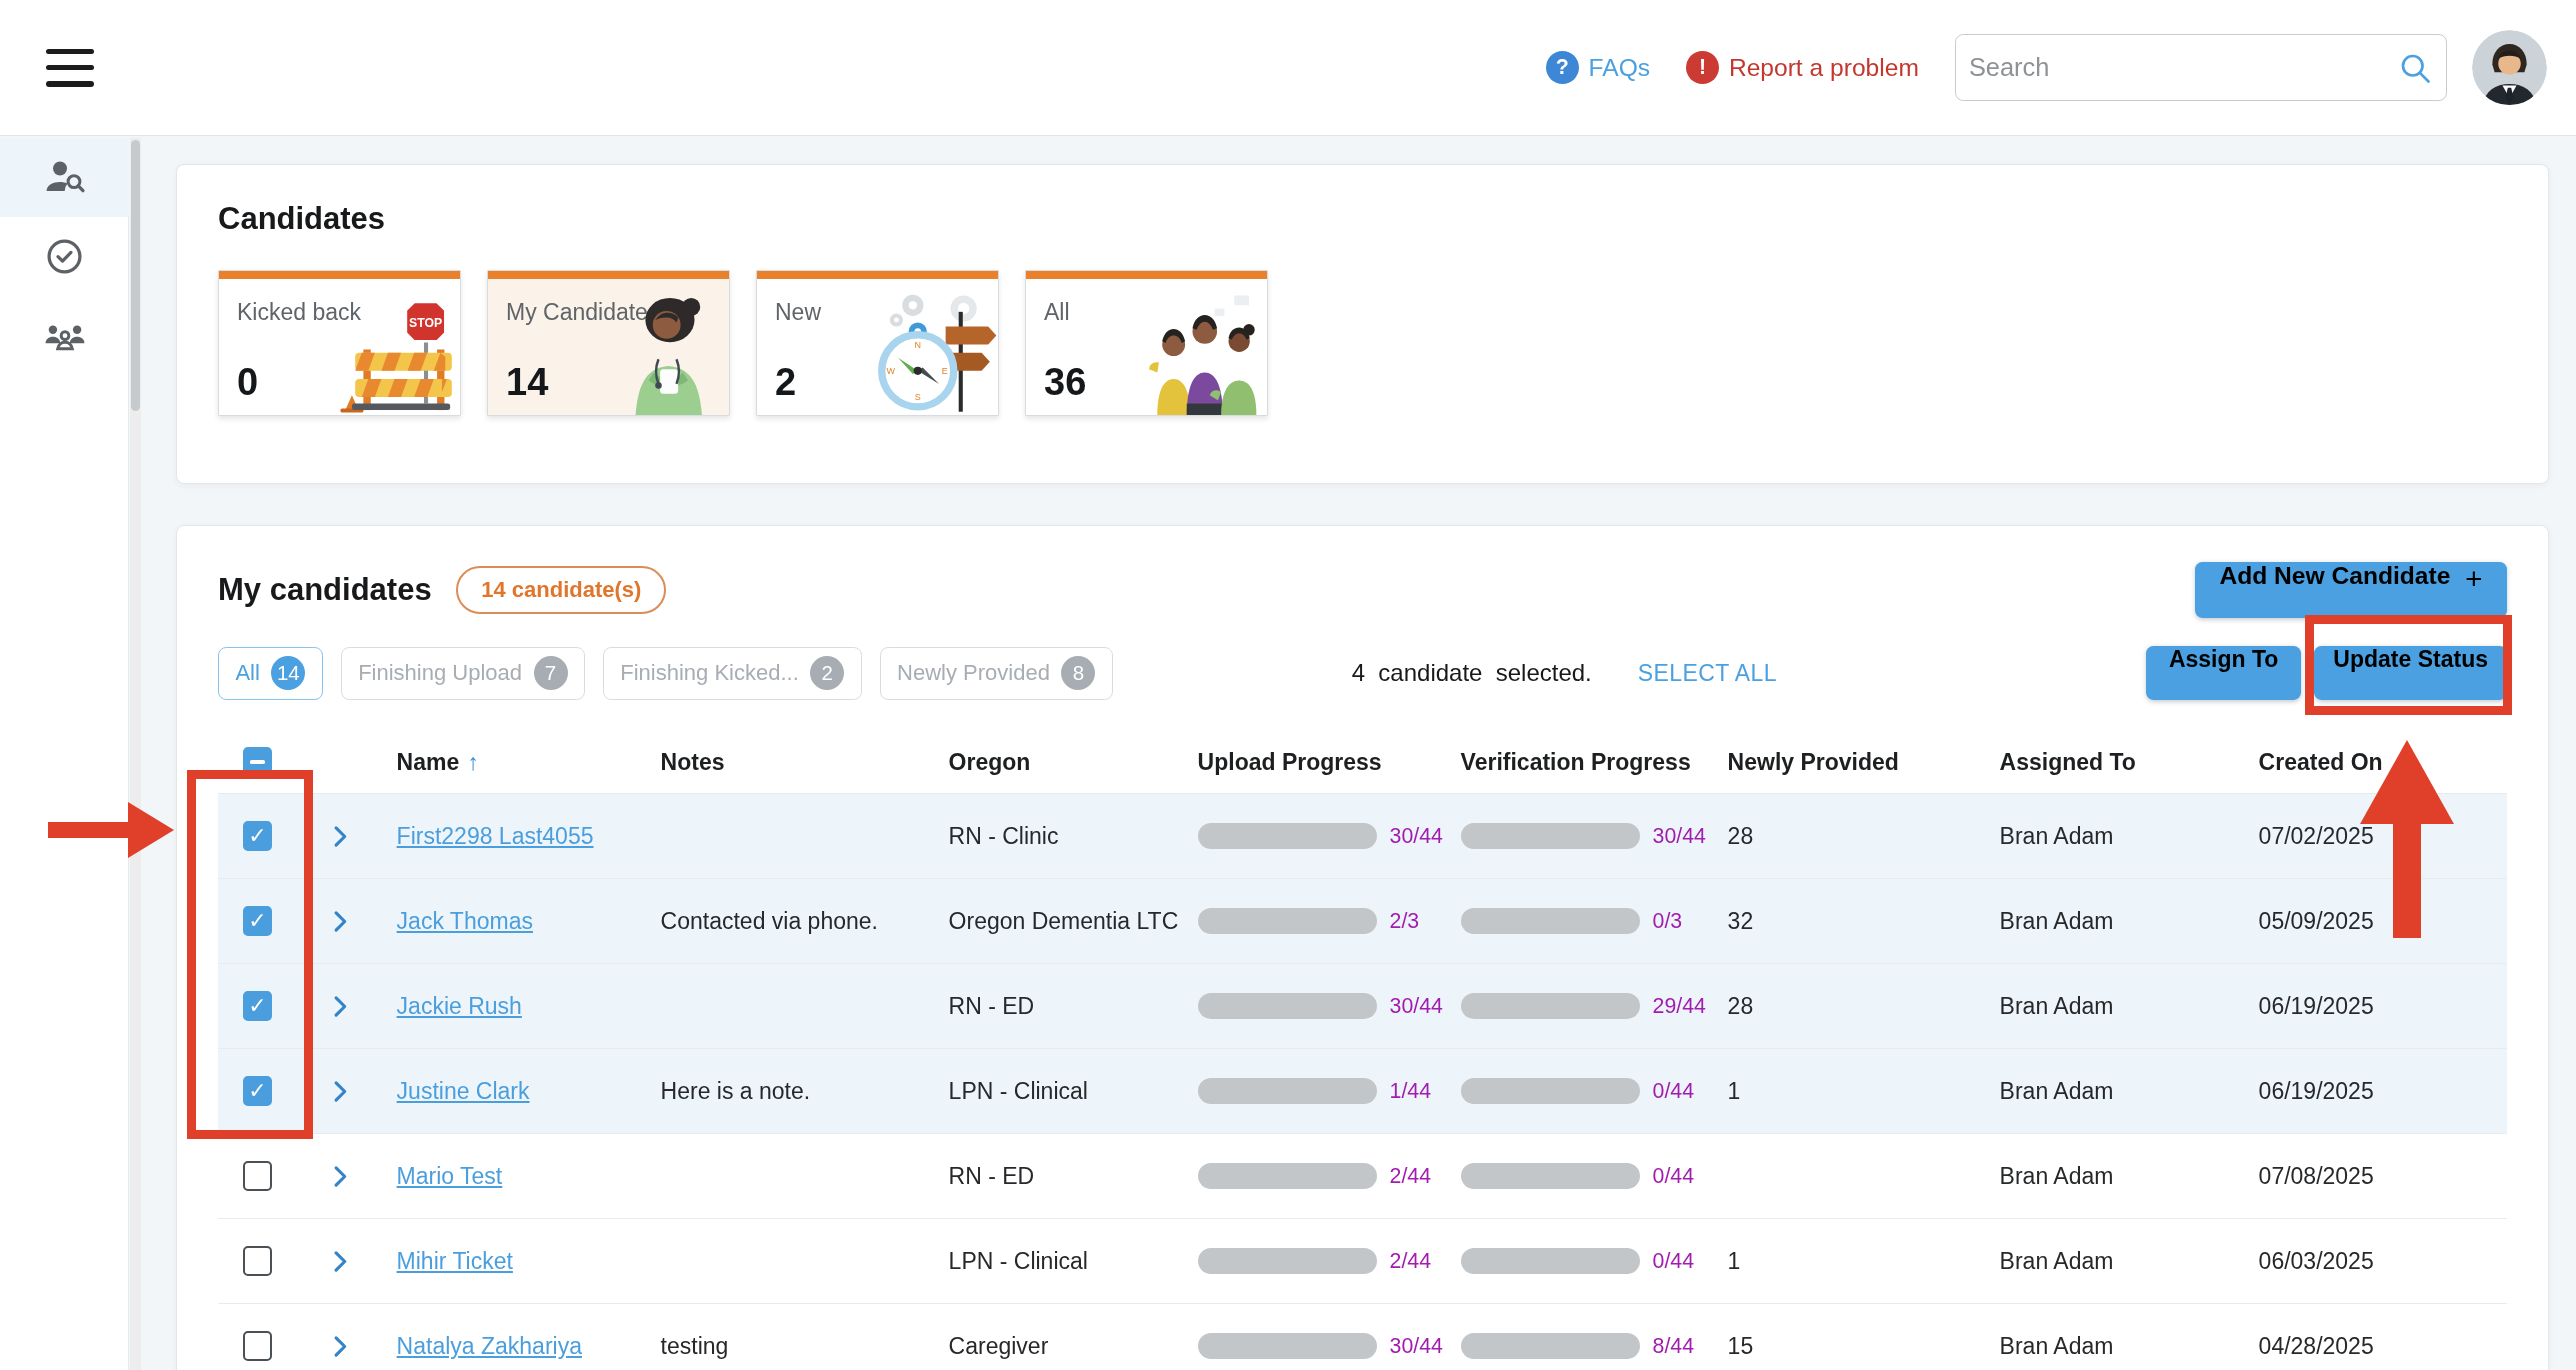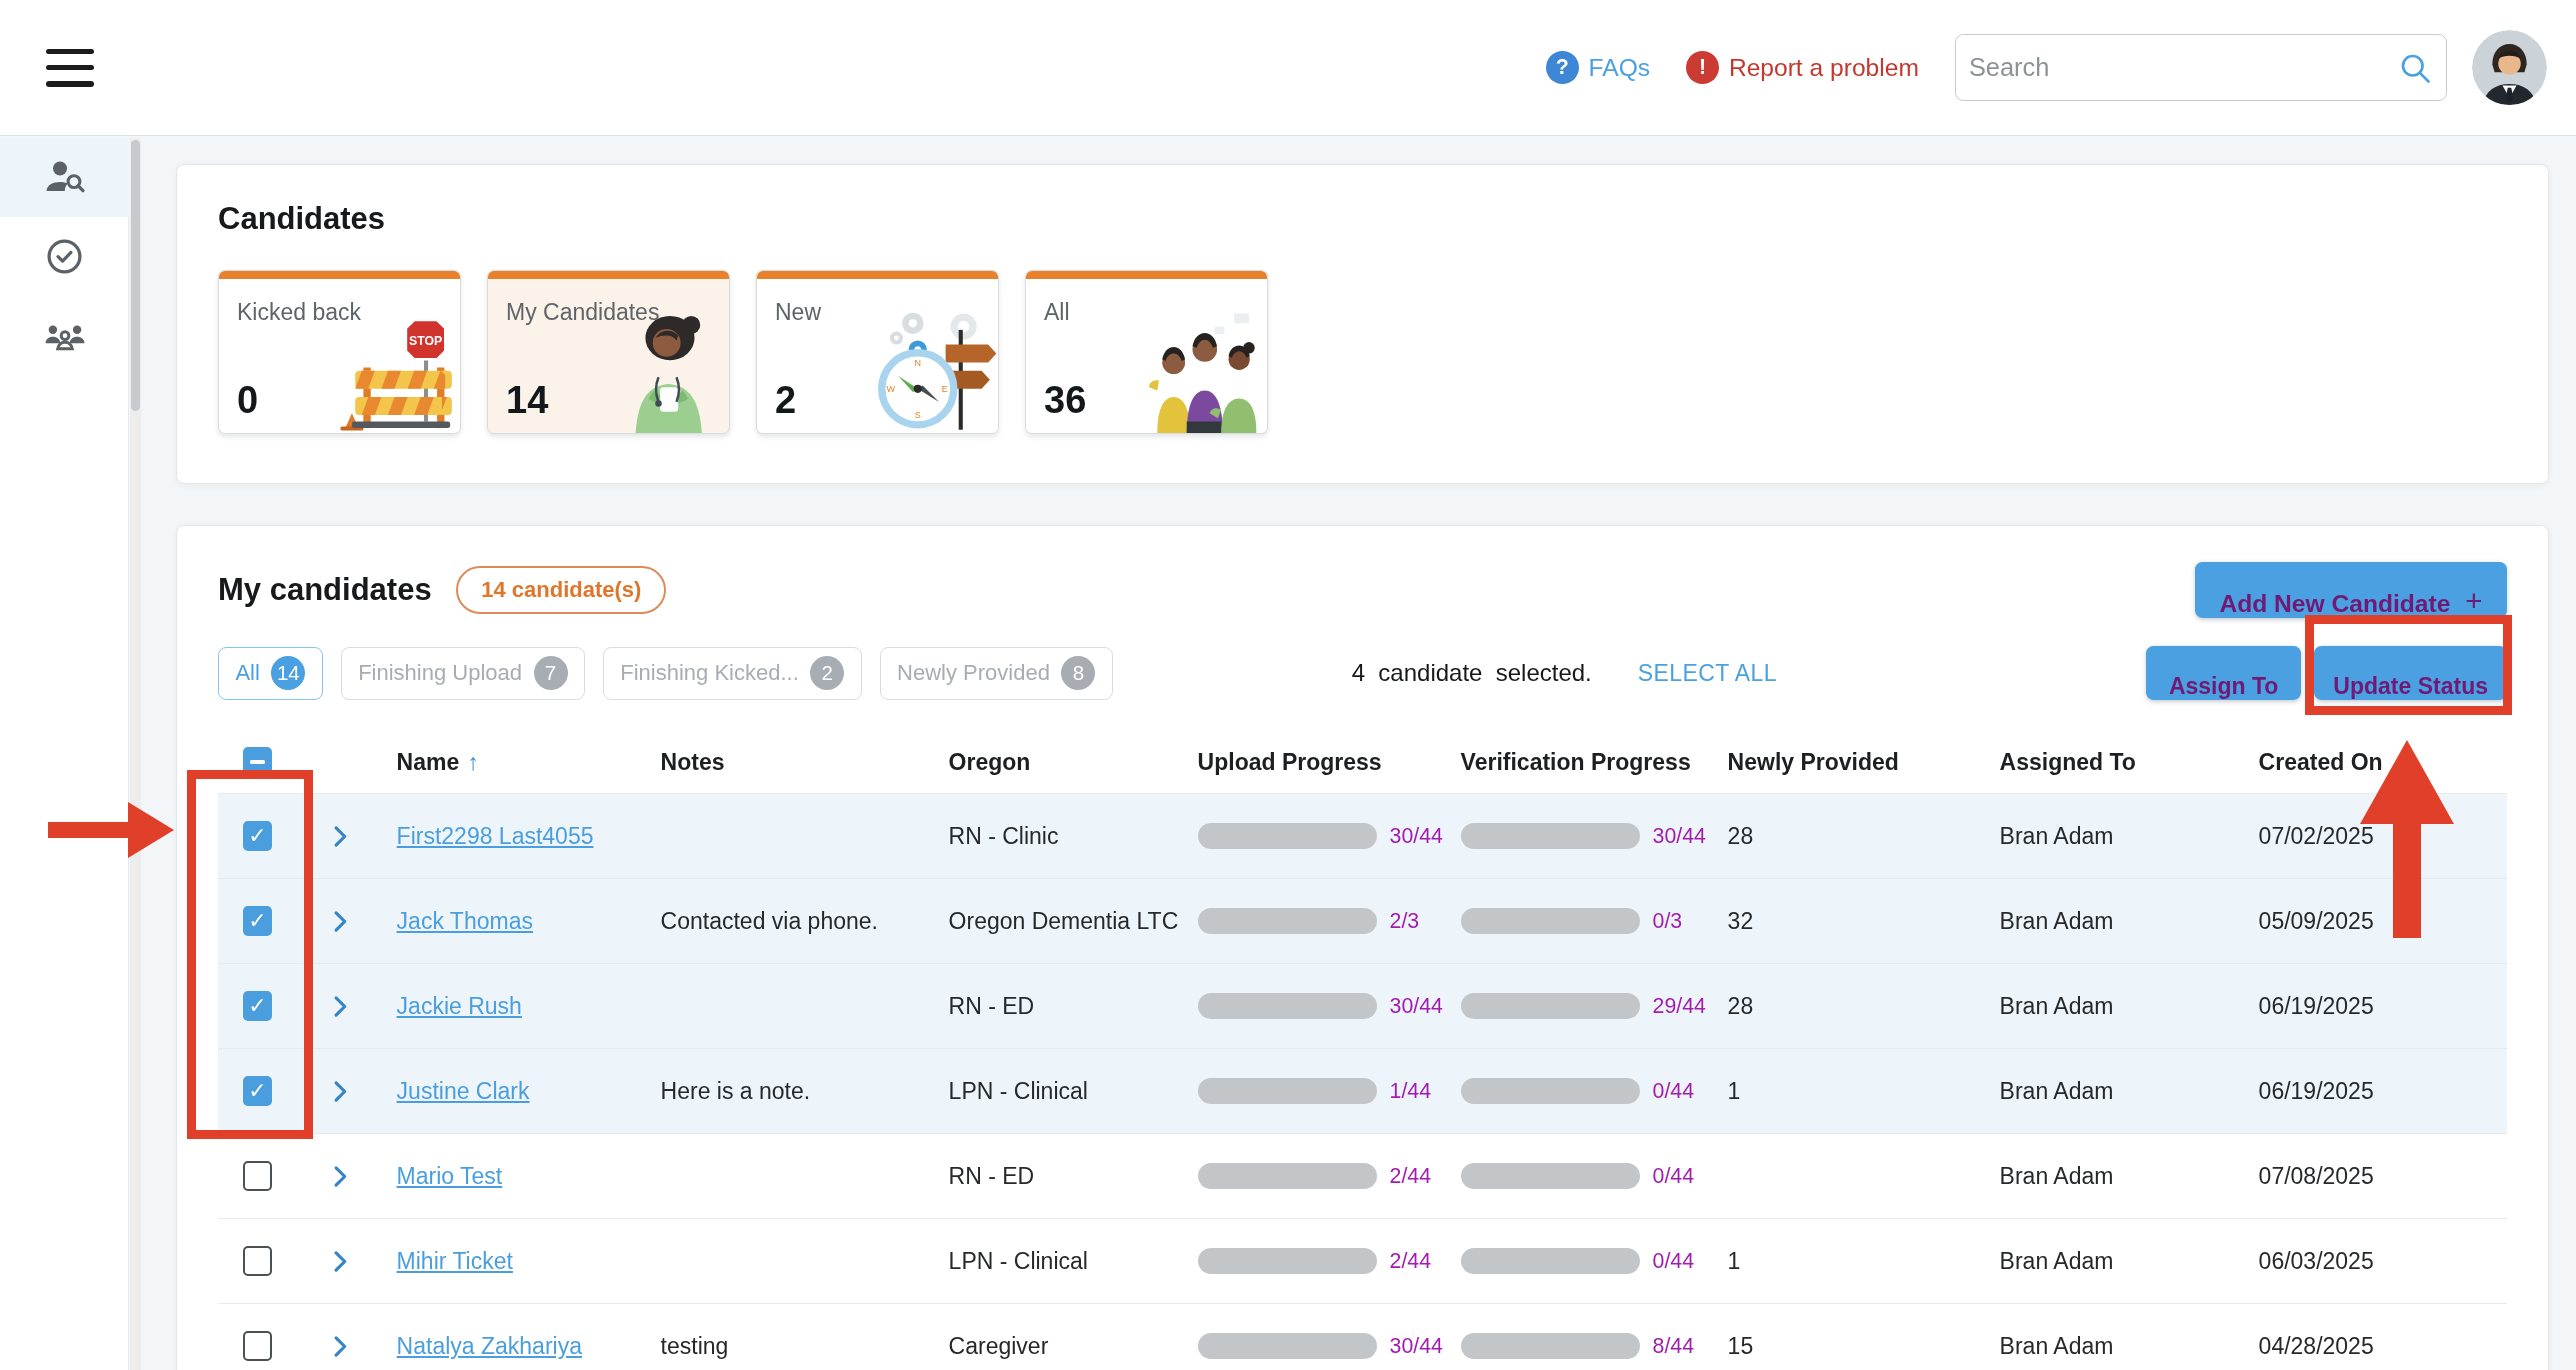--- a/index.html
+++ b/index.html
@@ -51,35 +51,35 @@
   .content { position:absolute; left:141px; top:138px; right:0; bottom:0; }
   .panel { background:#fff; border:1.6px solid #e4e7e9; border-radius:8.2px;
            box-shadow:0 1.6px 6.6px rgba(40,50,60,.05); margin-left:35px; width:2373px; }
   .panel-cards { margin-top:26px; height:320px; padding:36px 41px; }
   .panel-table { margin-top:41px; min-height:902px; padding:36px 41px; }
 
   .h1 { font-size:31px; font-weight:bold; color:#17191b; }
 
   
   .cards { display:flex; gap:26px; margin-top:33px; }
-  .card { position:relative; width:243px; height:164px; background:#fff; border:1.6px solid #d9dcde;
-          border-radius:7px; overflow:hidden; box-shadow:0 2.5px 4.9px rgba(40,50,60,.12); cursor:pointer; }
+  .card { position:relative; width:243px; height:146px; background:#fff; border:1.6px solid #d9dcde;
+          border-radius:1px; overflow:hidden; box-shadow:0 2.5px 4.9px rgba(40,50,60,.12); cursor:pointer; }
   .card.on { background:#fbf2ea; }
   .card-topbar { position:absolute; left:0; top:0; right:0; height:8.2px; background:#e8802c; }
   .card-label { position:absolute; left:18px; top:28px; font-size:23px; color:#5f6468; }
   .card-count { position:absolute; left:18px; bottom:11.5px; font-size:38px; font-weight:bold; color:#15181a; }
   .card-art { position:absolute; right:0; bottom:0; }
 
   
   .mc-head { display:flex; align-items:center; }
   .count-pill { margin-left:24.6px; height:48px; padding:0 23px; border:2.5px solid #dd8b57; border-radius:24.6px;
                 display:flex; align-items:center; font-size:22px; font-weight:bold; color:#e0762c; }
-  .btn { border:none; border-radius:7.4px; background:#4aa0e0; color:#701a75; font-weight:bold;
+  .btn { border:none; border-radius:7.4px; background:#4aa0e0; color:#000000; font-weight:bold;
          font-family:"Liberation Sans","DejaVu Sans",sans-serif; cursor:pointer;
-         box-shadow:0 1.6px 4.1px rgba(40,60,80,.25); display:flex; align-items:flex-end; justify-content:center; }
+         box-shadow:0 1.6px 4.1px rgba(40,60,80,.25); display:flex; align-items:flex-start; justify-content:center; }
   .btn-add { margin-left:auto; height:56px; padding:0 24.6px; font-size:24.6px; gap:14.8px; }
   .btn-add .plus { font-size:29.5px; font-weight:normal; }
 
   .filters-row { display:flex; align-items:center; margin-top:28px; }
   .chip { height:53px; border:1.6px solid #d9dcde; border-radius:8.2px; background:#fff; display:flex;
           align-items:center; gap:11.5px; padding:0 16.4px; margin-right:18px; cursor:pointer;
           font-size:22px; color:#a7adb2; }
   .chip .badge { width:34px; height:34px; border-radius:50%; background:#a7adb2; color:#fff;
                  font-size:20.5px; display:flex; align-items:center; justify-content:center; }
   .chip.on { border-color:#85c4ec; color:#4aa0e0; }

